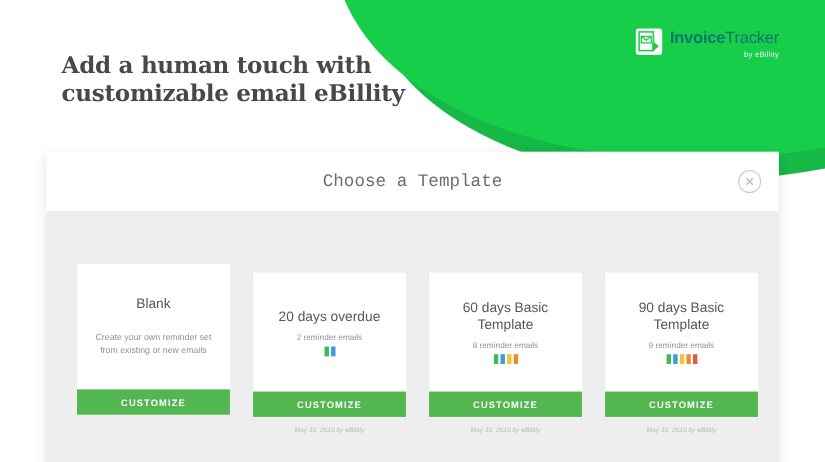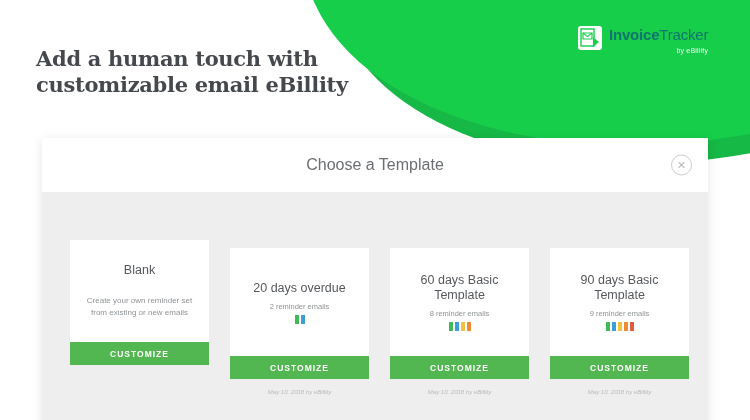--- a/index.html
+++ b/index.html
@@ -80,21 +80,21 @@
     letter-spacing: 0.2px;
     margin-top: 1px;
     opacity: 0.95;
     white-space: nowrap;
   }
 
   
   .headline {
     position: absolute;
     top: 46px;
-    left: 36px;
+    left: 56px;
     font-family: "DejaVu Serif", "Liberation Serif", serif;
     font-size: 21px;
     line-height: 26px;
     font-weight: bold;
     color: #45494d;
     letter-spacing: -0.3px;
     z-index: 4;
   }
 
   
@@ -110,21 +110,21 @@
   }
   .modal-header {
     position: relative;
     height: 54px;
     background: #ffffff;
     display: flex;
     align-items: center;
     justify-content: center;
   }
   .modal-title {
-    font-family: Liberation Sans, sans-serif;
+    font-family: Liberation Mono, monospace;
     font-size: 16px;
     color: #6b6f73;
   }
   .close-btn {
     position: absolute;
     right: 16px;
     top: 50%;
     transform: translateY(-50%);
     width: 21px;
     height: 21px;
@@ -162,21 +162,21 @@
   .card-panel {
     background: #ffffff;
     height: 108px;
     padding: 0 10px;
     display: flex;
     flex-direction: column;
     align-items: center;
     justify-content: center;
     text-align: center;
   }
-  .card.is-first .card-panel { height: 102px; }
+  .card.is-first .card-panel { height: 114px; }
 
   .card-title {
     font-size: 12.5px;
     color: #54585c;
     line-height: 15px;
   }
   .card-desc {
     font-size: 8px;
     color: #8f9396;
     line-height: 12px;

